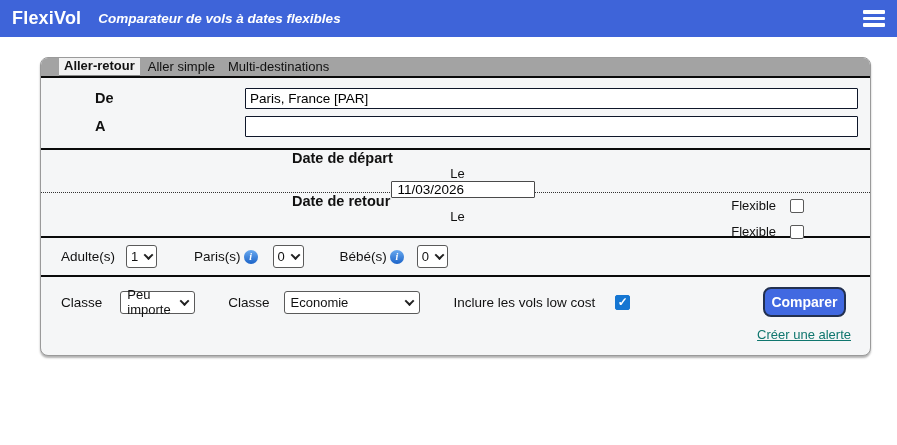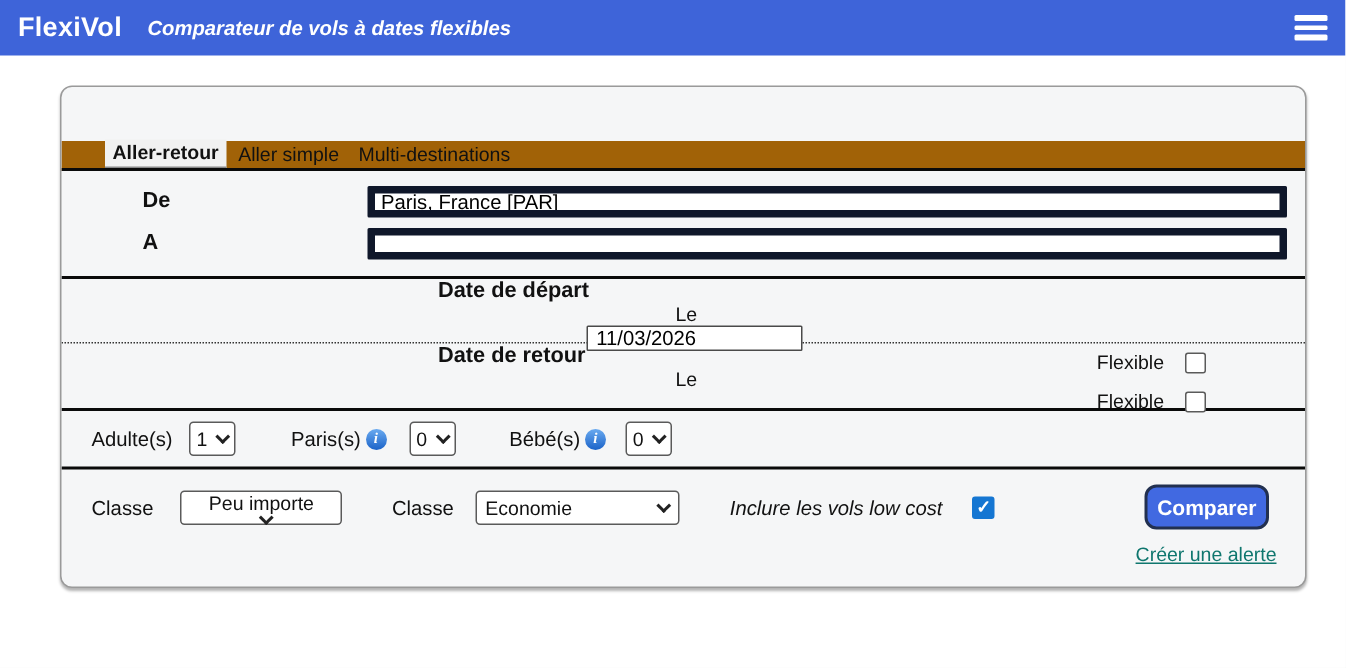--- a/index.html
+++ b/index.html
@@ -14,32 +14,32 @@
     margin-left: 17px; }
   .menu-icon { margin-left: auto; width: 22px; cursor: pointer; }
   .menu-icon .bar { height: 3.5px; background: #fff; border-radius: 1px; margin: 3px 0; }
 
   
   .panel { width: 831px; margin: 20px 0 0 40px; background: #f5f6f7;
     border: 1px solid #9a9a9a; border-radius: 8px;
     box-shadow: 0 2px 2px rgba(0,0,0,0.3); overflow: hidden; }
 
   
-  .tabbar { background: #a16207; display: flex; align-items: flex-end;
-    padding: 3px 0 0 29px; height: 20px; border-bottom: 2px solid #0a0a0a; margin-top: 36px; }
+  .tabbar { background: #a3a3a3; display: flex; align-items: flex-end;
+    padding: 3px 0 0 18px; height: 20px; border-bottom: 2px solid #0a0a0a; }
   .tab { font-size: 13px; padding: 1px 5px 2px; margin-right: 3px; cursor: pointer;
     color: #111; white-space: nowrap; }
   .tab.active { font-weight: bold; background: #f1f1f1; border-bottom: 1px solid #888; }
 
   
   .sec-route { padding: 6px 0 8px; border-bottom: 2px solid #0a0a0a; }
   .row-route { display: flex; align-items: center; height: 28px; padding-left: 14px; }
   .lbl-strong { font-weight: bold; font-size: 14.5px; margin-left: 40px; }
   .row-route .lbl-strong { width: 150px; }
-  .txt-input { width: 613px; height: 21px; border: 5px solid #0f172a; background: #fff;
+  .txt-input { width: 613px; height: 21px; border: 1px solid #0f172a; background: #fff;
     font-family: "Liberation Sans", sans-serif; font-size: 13.5px; padding: 0 4px;
     border-radius: 1px; }
 
   
   .sec-dates { border-bottom: 2px solid #0a0a0a; }
   .row-date { display: flex; align-items: center; height: 43px; padding-left: 14px; flex-direction: column; }
   .row-date.dotted { border-bottom: 1px dotted #333; }
   .row-date .lbl-strong { width: 381px; }
   .le-label { font-size: 13px; margin-right: 10px; }
   .date-input { width: 144px; height: 22px; border: 1px solid #4a4a4a; background: #fff;
@@ -70,24 +70,24 @@
     background: linear-gradient(#6aaaf0 0%, #1b63c8 100%); color: #fff;
     display: inline-flex; align-items: center; justify-content: center;
     font: italic bold 10px "Liberation Serif", serif; margin-left: 3px; cursor: pointer;
     flex: none; }
   .m12 { margin-left: 11px; } .m38 { margin-left: 37px; } .m16 { margin-left: 15px; }
   .m36 { margin-left: 36px; } .m14 { margin-left: 13px; }
 
   
   .sec-opts { padding: 10px 0 6px; }
   .row-opts { display: flex; align-items: center; padding-left: 20px; font-size: 13.5px; }
-  .sel-stops { width: 108px; margin-left: 18px; flex-direction: column; }
+  .sel-stops { width: 75px; margin-left: 18px; }
   .lbl-classe { margin-left: 33px; }
   .sel-class { width: 136px; margin-left: 14px; }
-  .lbl-lowcost { margin-left: 34px; font-style: italic; }
+  .lbl-lowcost { margin-left: 34px; }
   .cb-lowcost { margin-left: 20px; width: 15px; height: 15px; }
   .compare-btn { margin-left: auto; margin-right: 24px; width: 83px; height: 30px;
     background: #4169e1; color: #fff; font-family: "Liberation Sans", sans-serif;
     font-weight: bold; font-size: 14px; border: 2px solid #223050; border-radius: 8px;
     cursor: pointer; }
   .row-link { text-align: right; padding: 8px 19px 6px 0; }
   .alert-link { font-size: 13px; color: #0f766e; text-decoration: underline; cursor: pointer; }
 </style>
 </head>
 <body>

